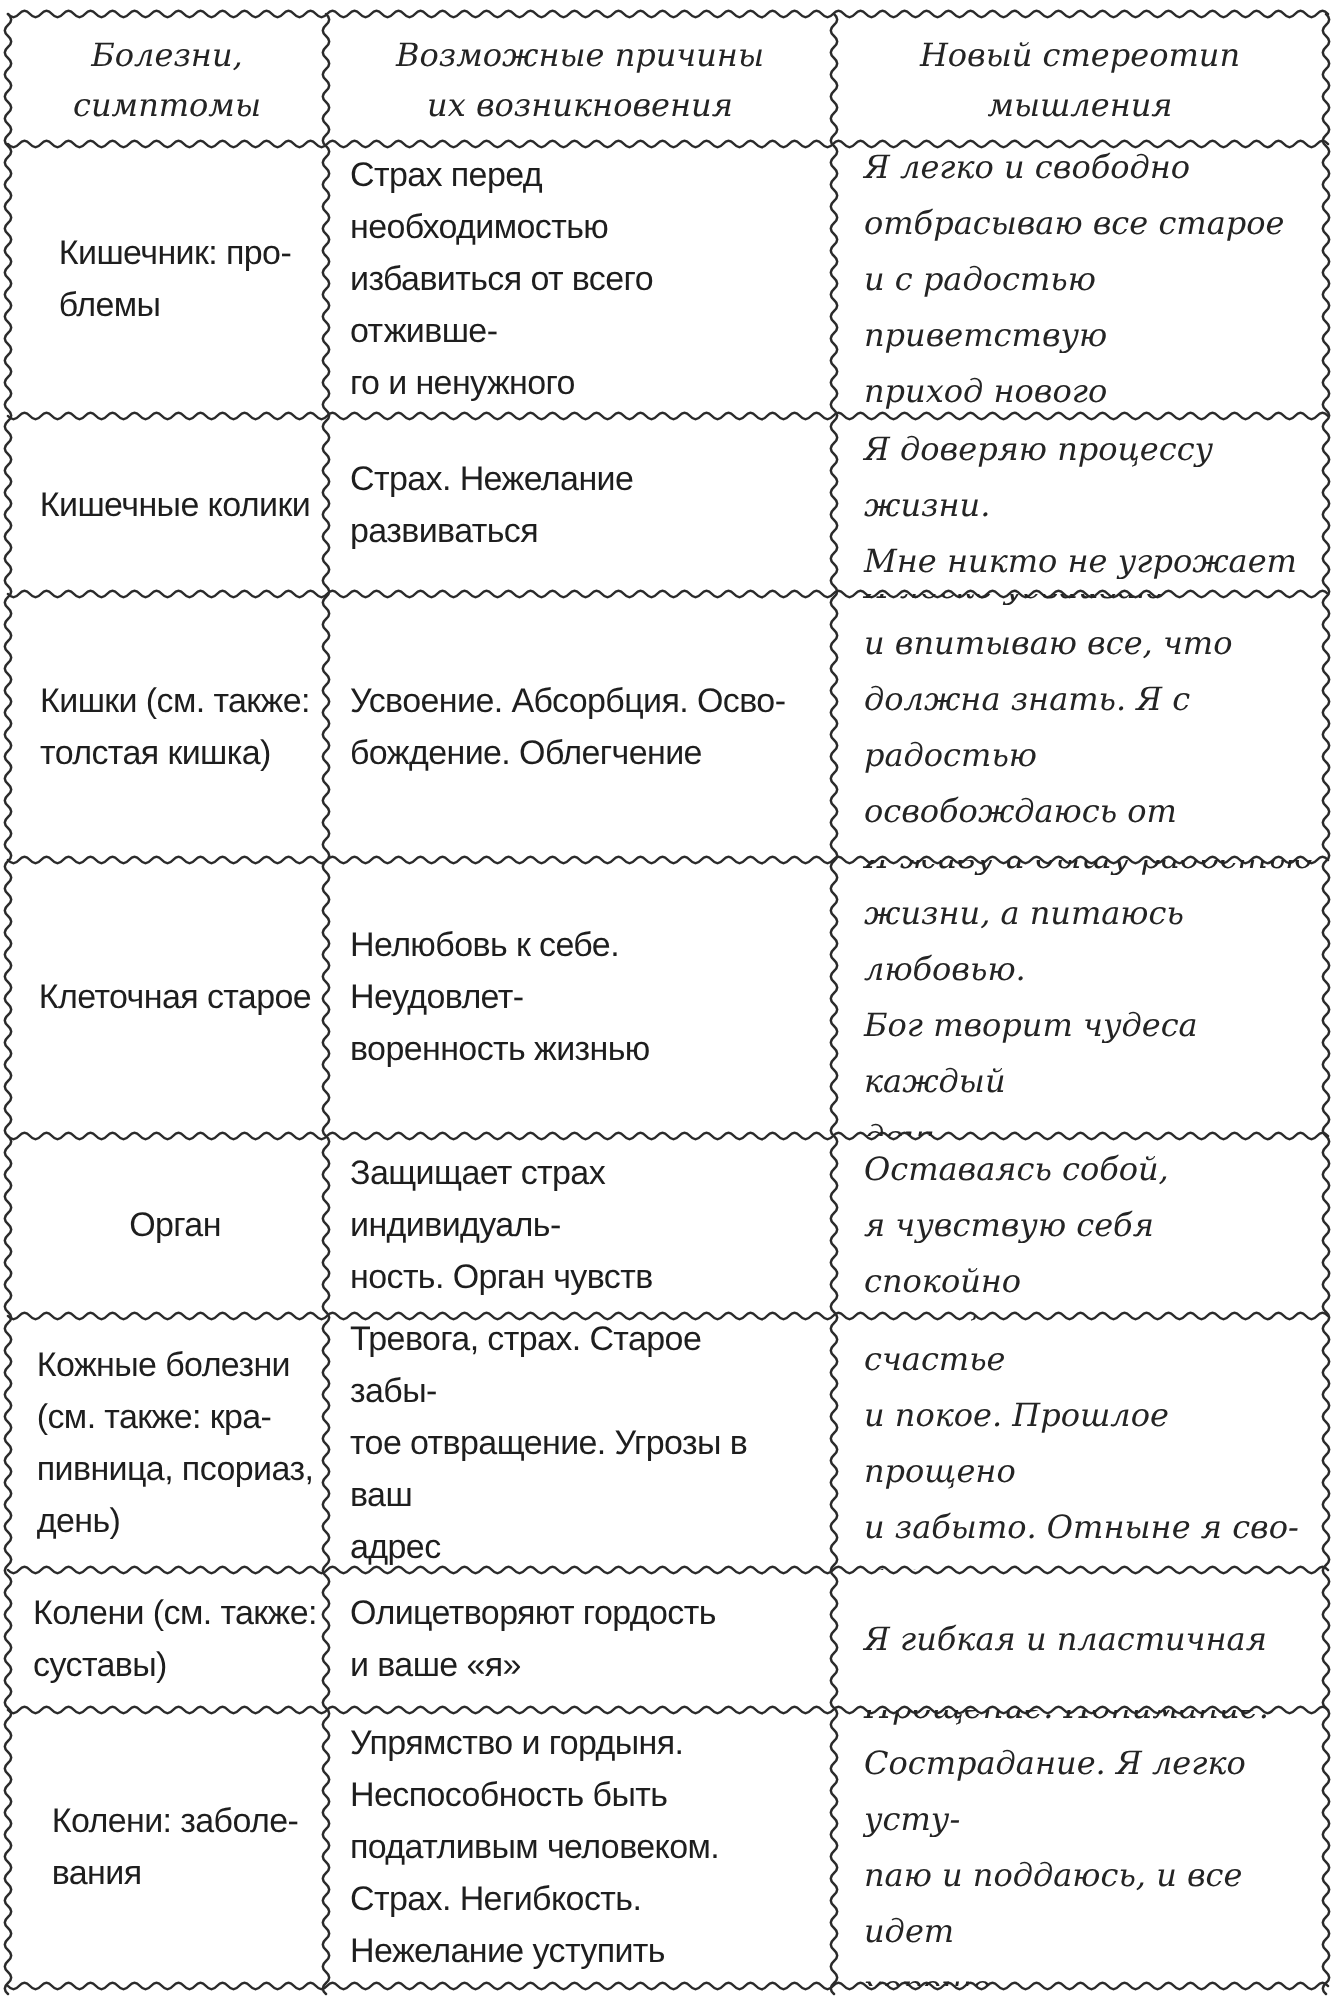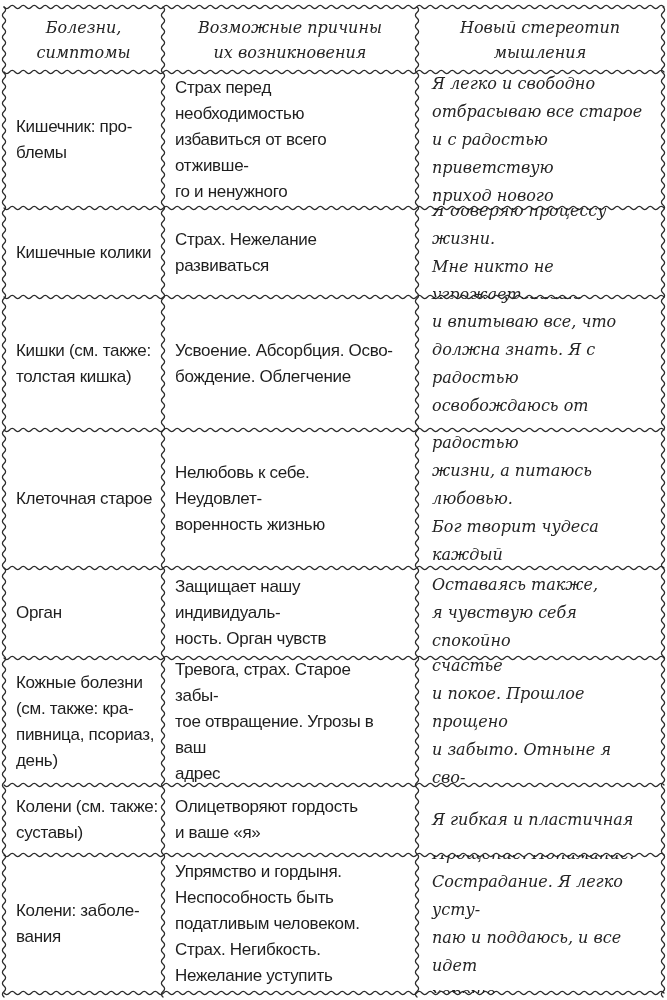--- a/index.html
+++ b/index.html
@@ -50,31 +50,31 @@
     white-space: pre-line;
     display: block;
   }
   
   .c1, .c2 {
     font-family: "Liberation Sans", sans-serif;
     font-size: 17px;
     letter-spacing: -0.3px;
     line-height: 26px;
   }
-  .c1 { padding: 6px 4px 6px 12px; }
+  .c1 { padding: 6px 4px 6px 12px; justify-content: center; }
   .c2 { padding: 6px 22px 6px 12px; }
   
   .c3, .hc {
     font-family: "DejaVu Serif", serif;
     font-style: italic;
     font-size: 16px;
     line-height: 28px;
     color: #242424;
   }
-  .c3 { padding: 6px 18px 6px 15px; }
+  .c3 { padding: 6px 4px 6px 15px; }
   .hc {
     justify-content: center;
     text-align: center;
     line-height: 25px;
     padding: 4px 6px;
   }
 </style>
 </head>
 <body>
 
@@ -176,25 +176,25 @@
 Бог творит чудеса каждый
 день</span>
       </div>
     </div>
 
     <div class="row">
       <div class="cell c1">
         <span>Орган</span>
       </div>
       <div class="cell c2">
-        <span>Защищает нашу индивидуаль-
+        <span>Защищает страх индивидуаль-
 ность. Орган чувств</span>
       </div>
       <div class="cell c3">
-        <span>Оставаясь также,
+        <span>Оставаясь собой,
 я чувствую себя спокойно</span>
       </div>
     </div>
 
     <div class="row">
       <div class="cell c1">
         <span>Кожные болезни
 (см. также: кра-
 пивница, псориаз,
 день)</span>

